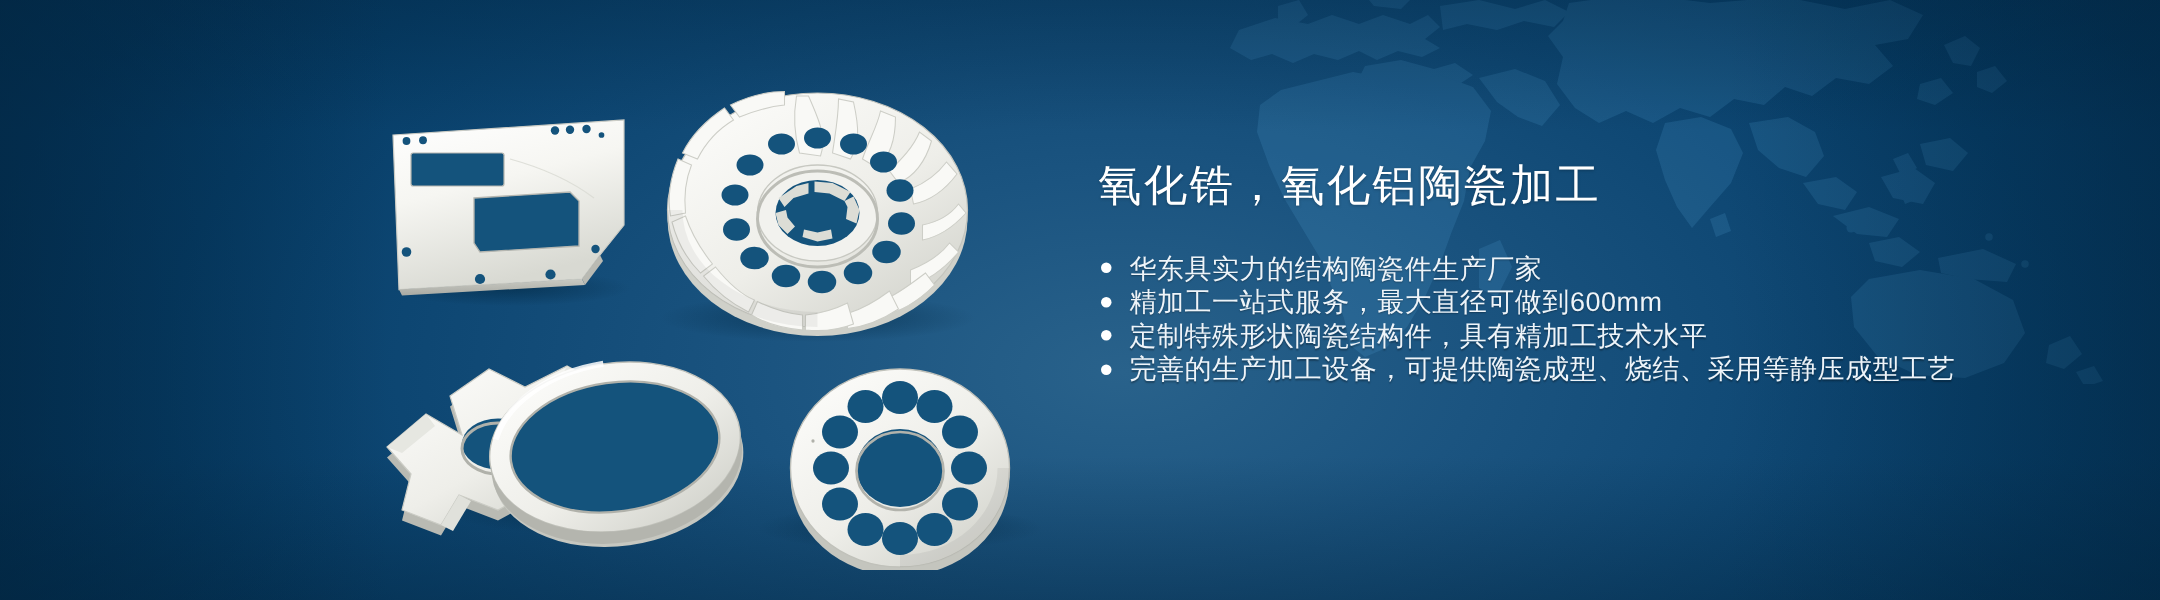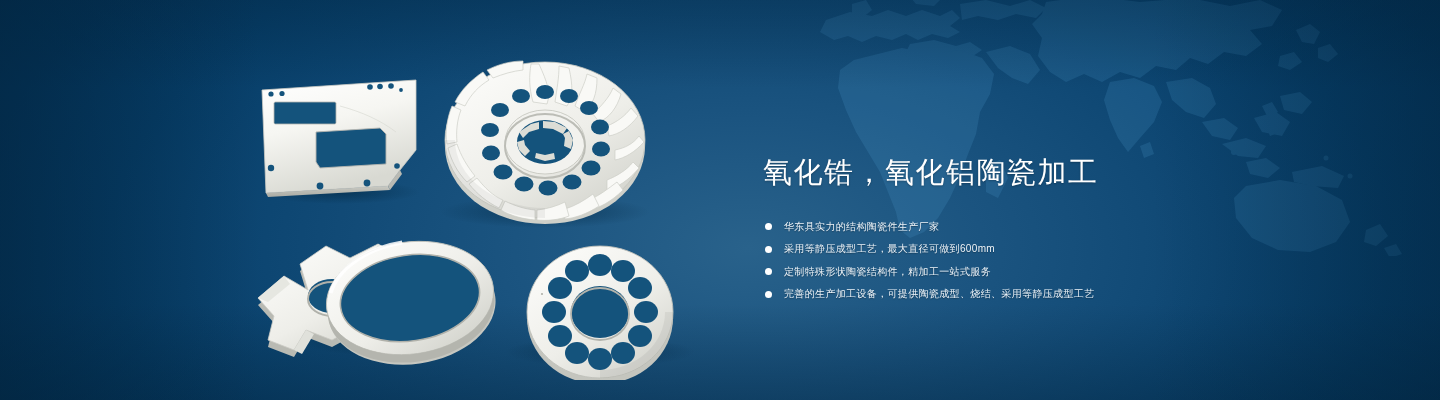--- a/index.html
+++ b/index.html
@@ -50,45 +50,44 @@
     left: 240px;
     top: 40px;
     width: 470px;
     height: 340px;
   }
   .products svg { display: block; width: 100%; height: 100%; }
 
   
   .copy {
     position: absolute;
-    left: 763px;
+    left: 732px;
     top: 108px;
     width: 600px;
-    margin-top: 48px;
   }
   .headline {
     color: #ffffff;
     font-size: 29px;
     font-weight: 400;
     letter-spacing: 1.5px;
     line-height: 1.15;
     margin: 0 0 26px 0;
     white-space: nowrap;
     text-shadow: 0 1px 2px rgba(0,0,0,0.25);
   }
   .bullets {
     list-style: none;
     margin: 0;
     padding: 0;
   }
   .bullets li {
     display: flex;
     align-items: center;
     color: #eef4f9;
-    font-size: 10px;
+    font-size: 18px;
     line-height: 1;
     height: 22.5px;
     letter-spacing: 0.35px;
     white-space: nowrap;
     text-shadow: 0 1px 1px rgba(0,0,0,0.3);
   }
   .dot {
     flex: 0 0 auto;
     width: 7px;
     height: 7px;
@@ -335,25 +334,25 @@
 
   <div class="copy">
     <h1 class="headline">氧化锆，氧化铝陶瓷加工</h1>
     <ul class="bullets">
       <li>
         <span class="dot"></span>
         <span>华东具实力的结构陶瓷件生产厂家</span>
       </li>
       <li>
         <span class="dot"></span>
-        <span>采用等静压成型工艺，最大直径可做到600mm</span>
+        <span>精加工一站式服务，最大直径可做到600mm</span>
       </li>
       <li>
         <span class="dot"></span>
-        <span>定制特殊形状陶瓷结构件，精加工一站式服务</span>
+        <span>定制特殊形状陶瓷结构件，具有精加工技术水平</span>
       </li>
       <li>
         <span class="dot"></span>
         <span>完善的生产加工设备，可提供陶瓷成型、烧结、采用等静压成型工艺</span>
       </li>
     </ul>
   </div>
 
 </div>
 

